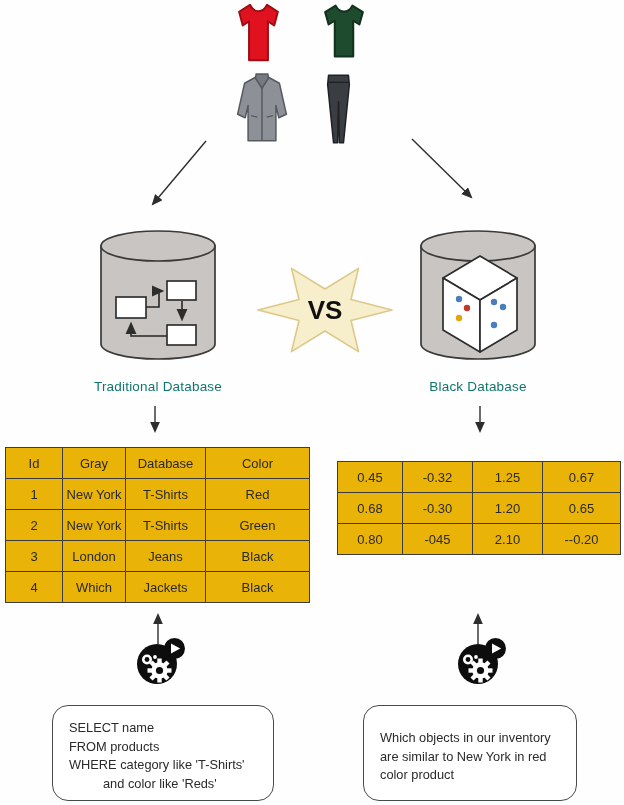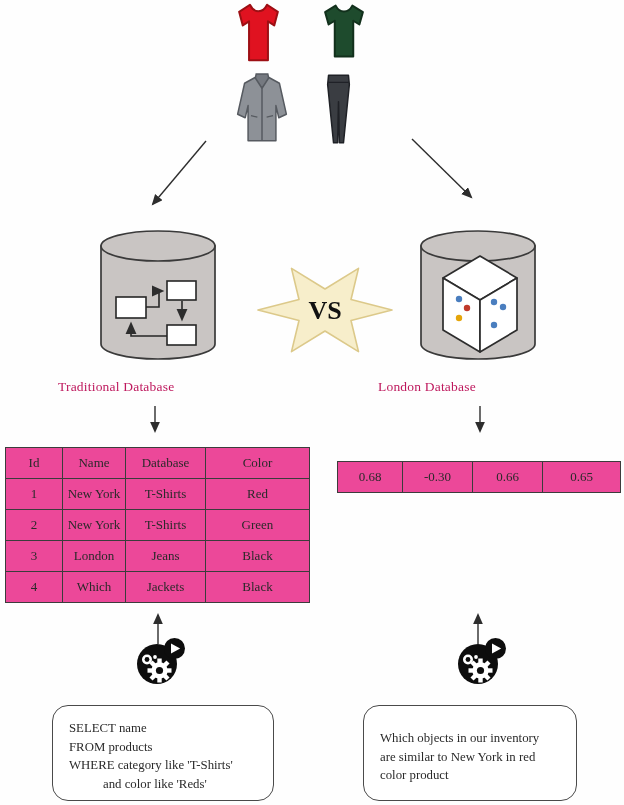--- a/index.html
+++ b/index.html
@@ -1,25 +1,25 @@
 <!DOCTYPE html>
 <html><head>
 <meta charset="utf-8">
 <style>
   html,body{margin:0;padding:0;background:#fff;}
   .canvas{
     position:relative;width:624px;height:805px;background:#fefefe;overflow:hidden;
-    font-family:Liberation Serif, serif;color:#2d2d2d;
+    font-family:Liberation Sans, sans-serif;color:#2d2d2d;
   }
   .canvas > svg{position:absolute;left:0;top:0;}
   .db-label{
-    position:absolute;font-size:13.5px;color:#be185d;letter-spacing:.2px;
+    position:absolute;text-align:center;font-size:13.5px;color:#0f766e;letter-spacing:.2px;
   }
   table.tbl{
-    position:absolute;border-collapse:collapse;background:#ec4899;table-layout:fixed;
+    position:absolute;border-collapse:collapse;background:#eab308;table-layout:fixed;
   }
   table.tbl td, table.tbl th{
     border:1.6px solid #3c3c3c;font-size:13px;font-weight:400;text-align:center;
     height:30px;padding:0 2px;color:#2a2a2a;white-space:nowrap;overflow:hidden;
   }
   .qbox{
     position:absolute;border:1.6px solid #4a4a4a;border-radius:16px;background:#fff;
     box-sizing:border-box;padding:13px 4px 0 16px;font-size:12.8px;line-height:18.5px;color:#2a2a2a;
   }
   .qline{white-space:nowrap;}
@@ -116,33 +116,33 @@
     <path d="M480,406 V431" stroke="#2d2d2d" stroke-width="1.4" fill="none" marker-end="url(#arr)"></path>
 
     <path d="M158,644 V615" stroke="#2d2d2d" stroke-width="1.4" fill="none" marker-end="url(#arr)"></path>
     <path d="M478,644 V615" stroke="#2d2d2d" stroke-width="1.4" fill="none" marker-end="url(#arr)"></path>
 
     <use href="#process-icon" transform="translate(132,633)"></use>
     <use href="#process-icon" transform="translate(453,633)"></use>
   </svg>
 
   <div class="db-label" style="left:58px;top:379px;width:200px">Traditional Database</div>
-  <div class="db-label" style="left:378px;top:379px;width:200px">London Database</div>
+  <div class="db-label" style="left:378px;top:379px;width:200px">Black Database</div>
 
   <table class="tbl" style="left:5px;top:447px;width:304px">
     <colgroup>
         <col style="width:57px">
         <col style="width:63px">
         <col style="width:80px">
         <col style="width:104px">
       </colgroup>
     <tbody>
       <tr>
         <th>Id</th>
-        <th>Name</th>
+        <th>Gray</th>
         <th>Database</th>
         <th>Color</th>
       </tr>
       <tr>
         <td>1</td>
         <td>New York</td>
         <td>T-Shirts</td>
         <td>Red</td>
       </tr>
       <tr>
@@ -168,24 +168,36 @@
 
   <table class="tbl" style="left:337px;top:461px;width:283px">
     <colgroup>
         <col style="width:65px">
         <col style="width:70px">
         <col style="width:70px">
         <col style="width:78px">
       </colgroup>
     <tbody>
       <tr>
+        <td>0.45</td>
+        <td>-0.32</td>
+        <td>1.25</td>
+        <td>0.67</td>
+      </tr>
+      <tr>
         <td>0.68</td>
         <td>-0.30</td>
-        <td>0.66</td>
+        <td>1.20</td>
         <td>0.65</td>
+      </tr>
+      <tr>
+        <td>0.80</td>
+        <td>-045</td>
+        <td>2.10</td>
+        <td>--0.20</td>
       </tr>
     </tbody>
   </table>
 
   <div class="qbox" style="left:363px;top:705px;width:214px;height:96px;padding-top:23px">
     <div class="qline">Which objects in our inventory</div>
     <div class="qline">are similar to New York in red</div>
     <div class="qline">color product</div>
   </div>
 

